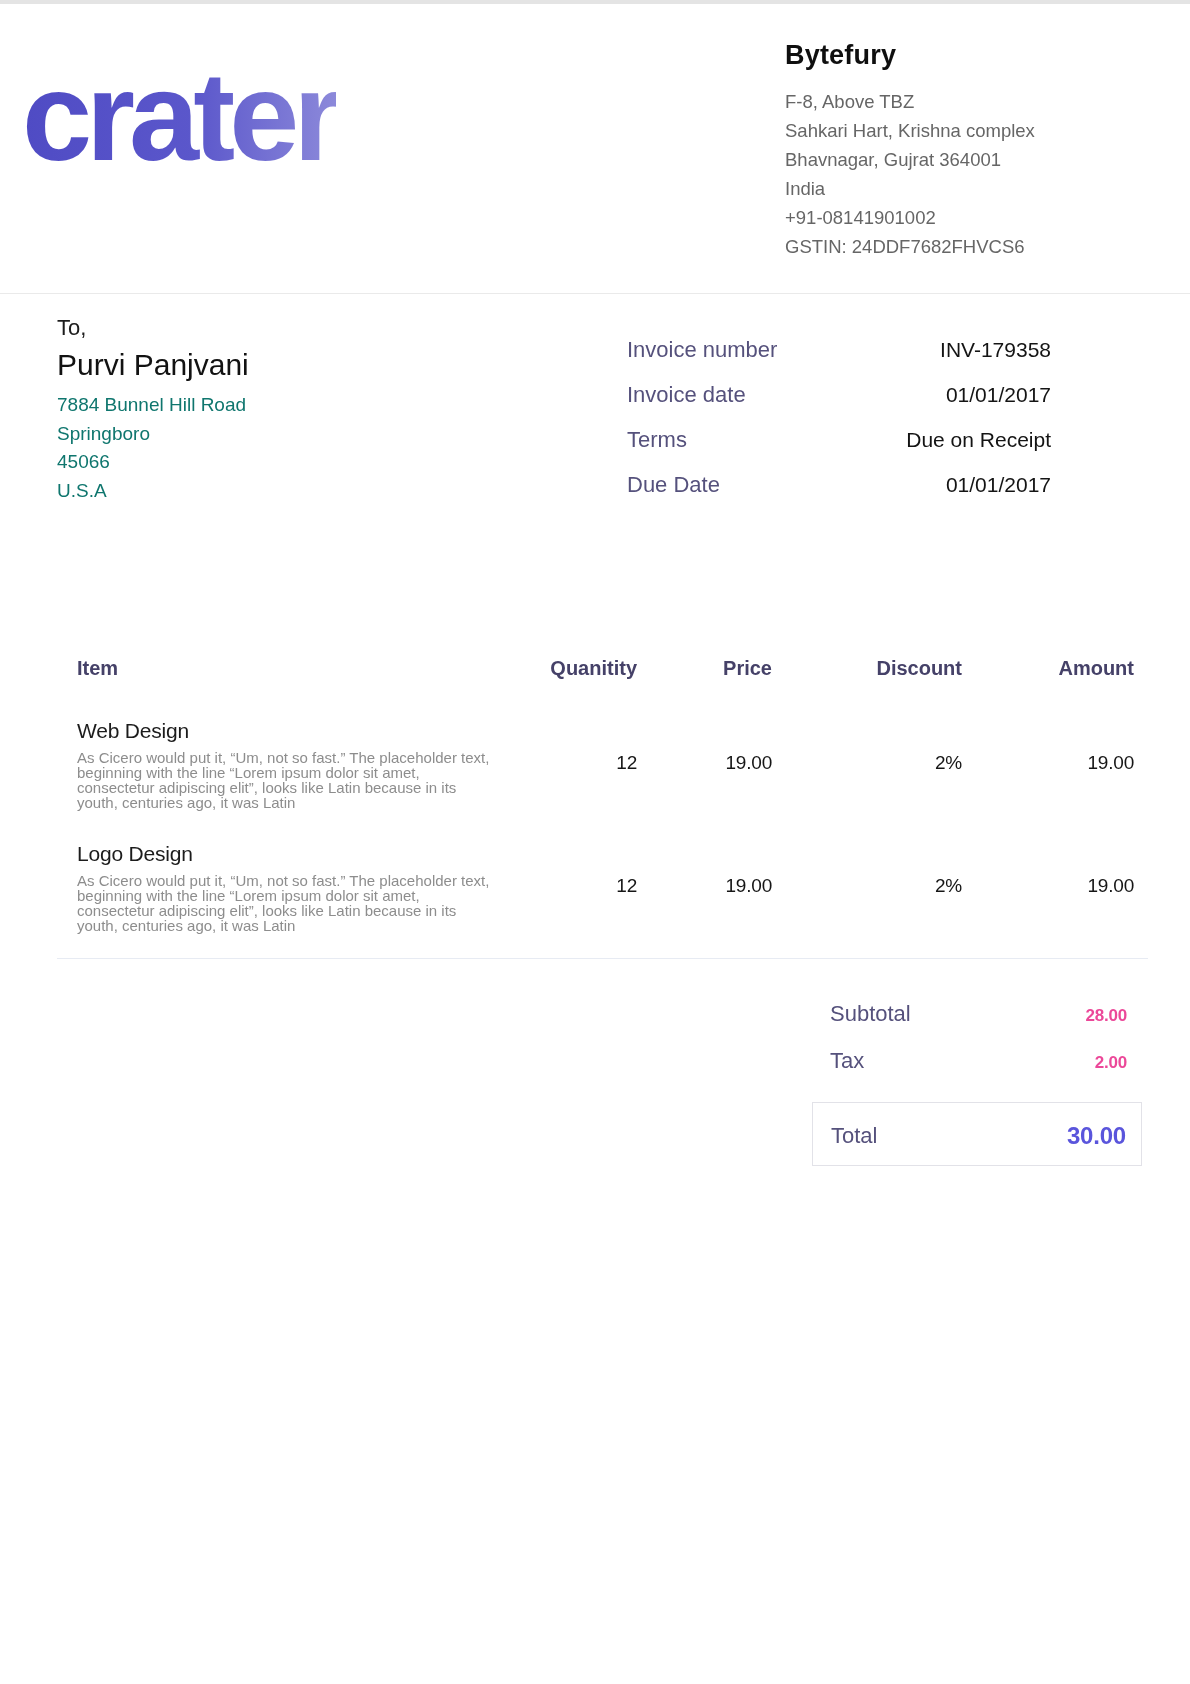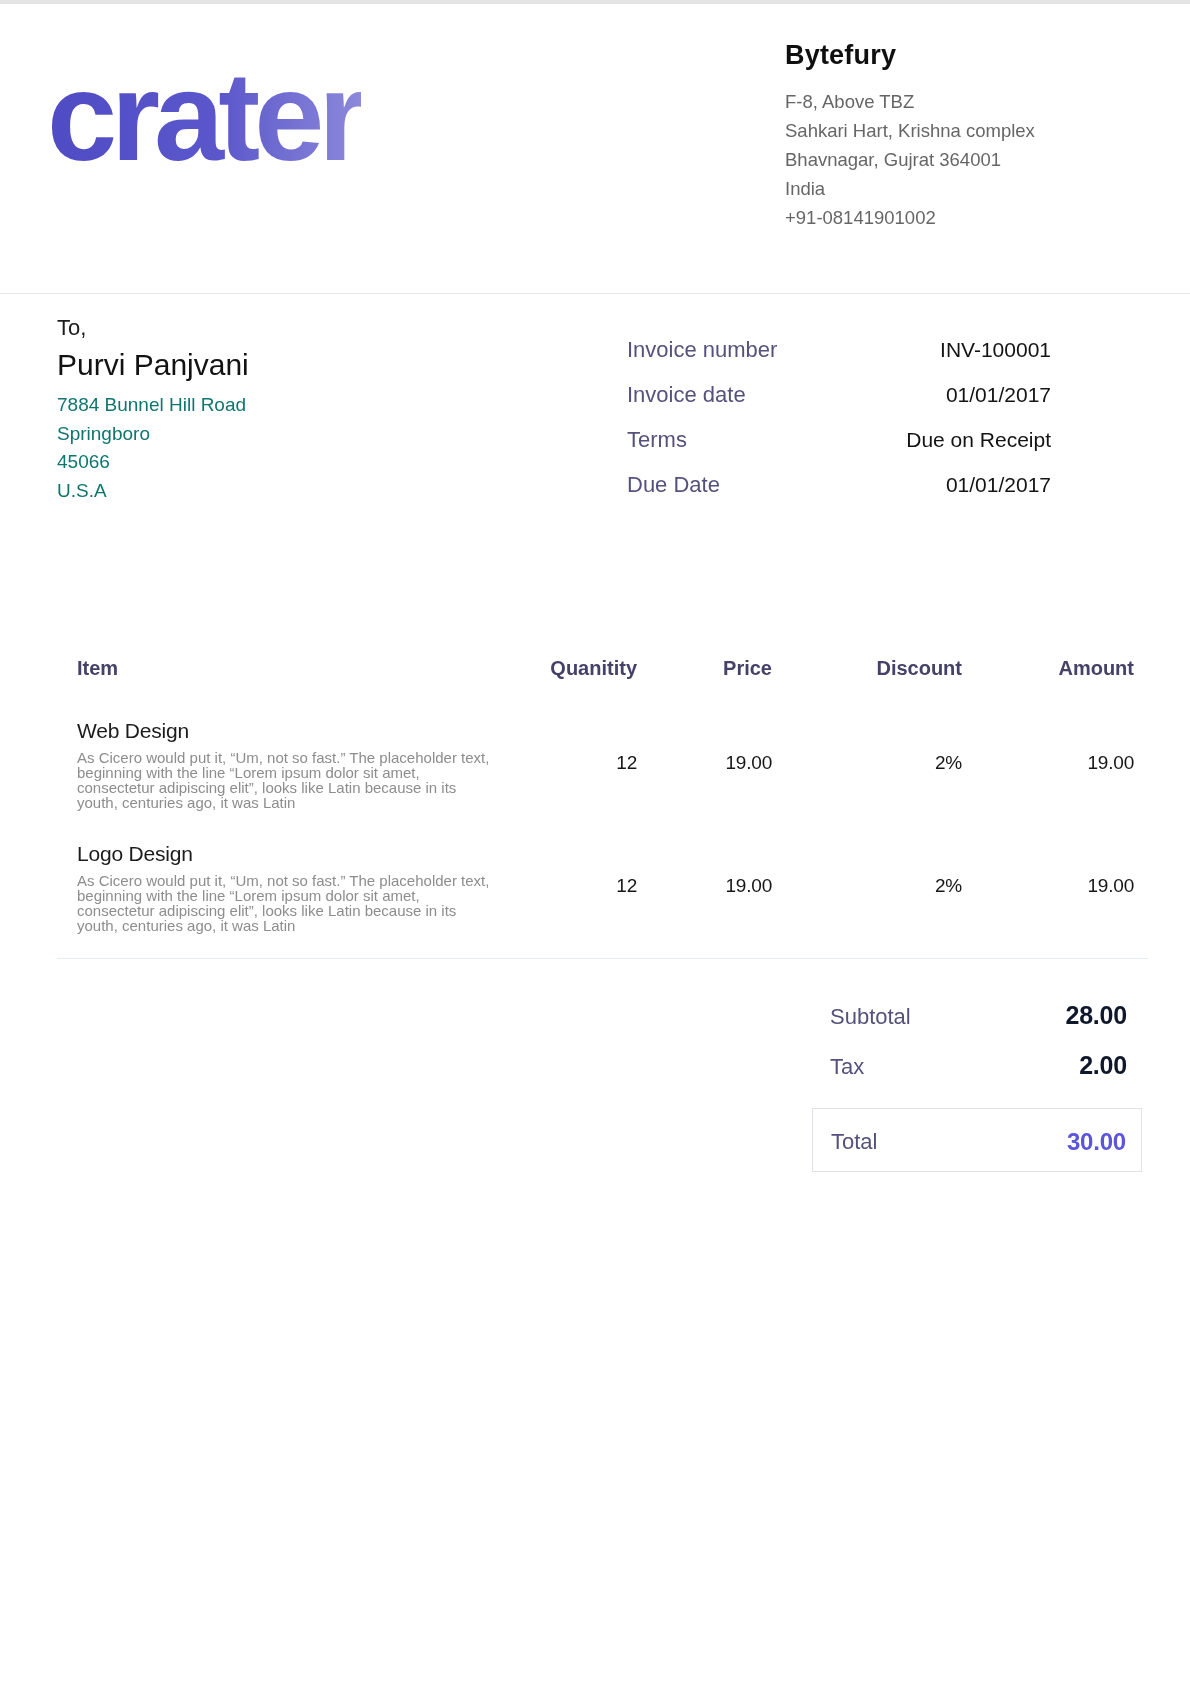--- a/index.html
+++ b/index.html
@@ -9,21 +9,21 @@
     font-family:"Liberation Sans", sans-serif;
     color:#141414;
     overflow:hidden;
   }
   .top-strip { height:4px; background:#e4e4e4; }
 
   
   .header {
     display:flex; justify-content:space-between; align-items:flex-start;
     box-sizing:border-box; height:290px;
-    padding-left:47px;
+    padding-left:22px;
     border-bottom:1px solid #eaeaea;
   }
   .logo {
     margin-top:50px;
     font-size:126px; font-weight:700; line-height:1; letter-spacing:-6px;
     background:linear-gradient(90deg,#4f4bc4 0%, #5b57cb 55%, #8c89da 100%);
     -webkit-background-clip:text; background-clip:text;
     -webkit-text-fill-color:transparent; color:#5b57cb;
   }
   .company { width:285px; margin:36px 120px 0 1px; }
@@ -57,21 +57,21 @@
   .t-row + .t-row { margin-top:32px; }
   .row-name { font-size:21px; font-weight:500; color:#1c1c1c; letter-spacing:-.2px; }
   .row-desc { margin-top:7px; width:420px; font-size:15px; line-height:15px; color:#8d8d8d; }
   .row-num { padding-top:33px; font-size:19px; font-weight:500; color:#161616; letter-spacing:-.2px; }
 
   
   .totals-divider { margin-top:25px; border-top:1px solid #e7ebf3; }
   .totals { width:330px; margin:42px 6px 0 auto; }
   .totals-line { display:flex; justify-content:space-between; align-items:baseline; padding:0 15px 0 18px; margin-bottom:21px;text-align:center; }
   .totals-label { font-size:22px; color:#55517c; }
-  .totals-value { font-size:25px; font-weight:700; color:#0f172a; letter-spacing:-.2px; }
+  .totals-value { font-size:17px; font-weight:700; color:#ec4899; letter-spacing:-.2px; }
   .total-box {
     margin-top:28px; box-sizing:border-box; height:64px;
     border:1px solid #e2e2e8;
     display:flex; align-items:center; justify-content:space-between;
     padding:4px 15px 0 18px;
   }
   .total-box .grand { color:#5a55dc; font-size:24px; }
 </style>
 </head>
 <body>
@@ -83,20 +83,21 @@
   <div class="header">
     <div class="logo">crater</div>
     <div class="company">
       <div class="company-name">Bytefury</div>
       <div class="company-address">
         <div>F-8, Above TBZ</div>
         <div>Sahkari Hart, Krishna complex</div>
         <div>Bhavnagar, Gujrat 364001</div>
         <div>India</div>
         <div>+91-08141901002</div>
+        <div>GSTIN: 24DDF7682FHVCS6</div>
       </div>
     </div>
   </div>
 
   <div class="content">
 
     <div class="parties">
       <div class="bill-to">
         <div class="to-label">To,</div>
         <div class="customer-name">Purvi Panjvani</div>
@@ -104,21 +105,21 @@
           <div>7884 Bunnel Hill Road</div>
           <div>Springboro</div>
           <div>45066</div>
           <div>U.S.A</div>
         </div>
       </div>
 
       <div class="meta">
         <div class="meta-row">
           <div class="meta-label">Invoice number</div>
-          <div class="meta-value">INV-100001</div>
+          <div class="meta-value">INV-179358</div>
         </div>
         <div class="meta-row">
           <div class="meta-label">Invoice date</div>
           <div class="meta-value">01/01/2017</div>
         </div>
         <div class="meta-row">
           <div class="meta-label">Terms</div>
           <div class="meta-value">Due on Receipt</div>
         </div>
         <div class="meta-row">

